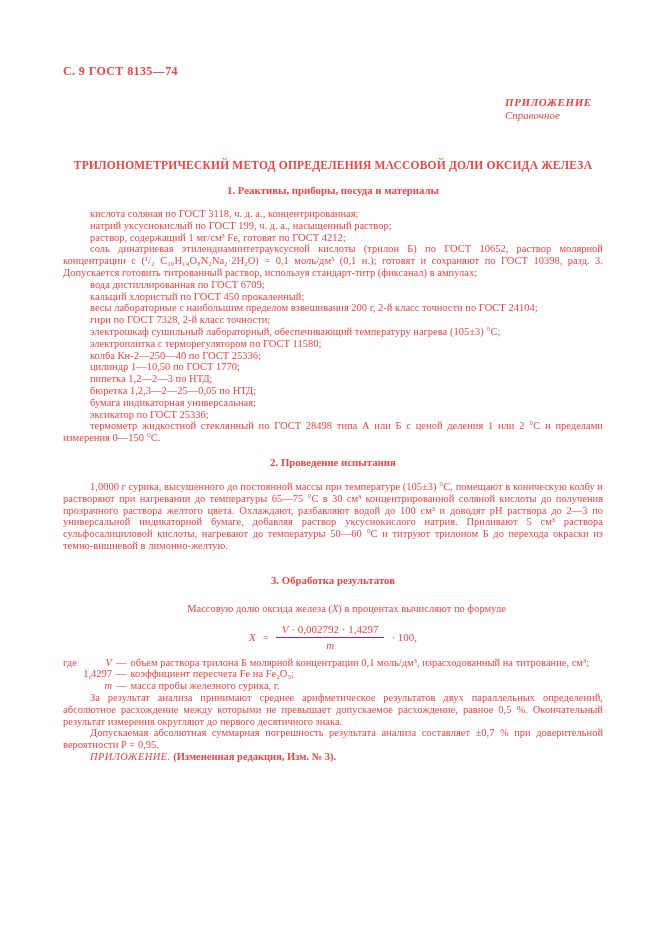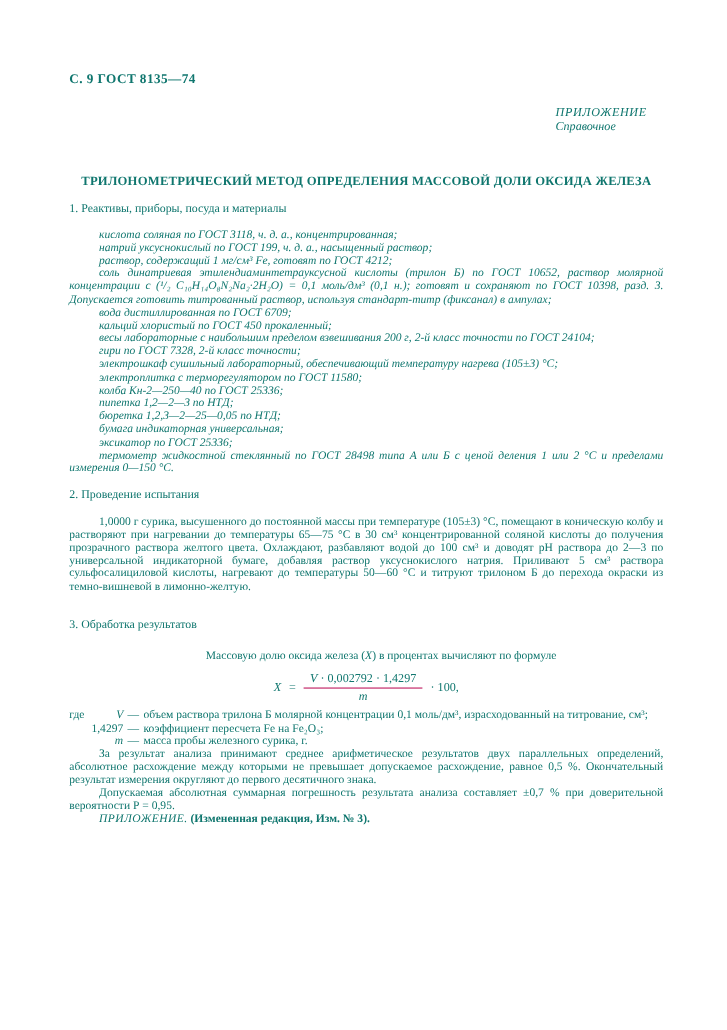--- a/index.html
+++ b/index.html
@@ -1,33 +1,33 @@
 <!DOCTYPE html>
 <html lang="ru"><head>
 <meta charset="utf-8">
 <style>
   html,body { margin:0; padding:0; background:#ffffff; }
   .page {
     position:relative; width:661px; height:936px; background:#ffffff;
     font-family:"Liberation Serif","DejaVu Serif",serif;
-    color:#0f766e; overflow:hidden;
+    color:#ef4444; overflow:hidden;
   }
   .content { position:absolute; left:63px; top:0; width:540px; }
 
   .doc-header { margin:64px 0 0; font-weight:bold; font-size:12px; letter-spacing:0.4px; }
 
   .annex { margin:17px 0 0 442px; font-style:italic; font-size:11px; line-height:13px; }
-  .annex-label { letter-spacing:0.6px; }
+  .annex-label { letter-spacing:0.6px;font-weight:bold; }
 
   .title { margin:36px 0 0; text-align:center; font-weight:bold; font-size:11.5px; line-height:14px; letter-spacing:0.2px; }
 
-  .s-heading { margin:12px 0 0; font-weight:normal; font-size:10.8px; line-height:13px; }
+  .s-heading { margin:12px 0 0; text-align:center; font-weight:bold; font-size:10.8px; line-height:13px; }
   .s3h { margin-top:22px; }
 
-  .items { margin:11px 0 0;font-style:italic; }
+  .items { margin:11px 0 0; }
   .items p, .body-par, .intro, .where-row, .note {
     margin:0; font-size:10.5px; line-height:11.8px; text-align:justify;
   }
   .items p { text-indent:27px; }
 
   .proc { margin-top:12px; text-indent:27px; }
 
   .intro { margin-top:16px; text-indent:27px; text-align:center; }
   .var { font-style:italic; }
 
@@ -68,20 +68,21 @@
       <p>натрий уксуснокислый по ГОСТ 199, ч. д. а., насыщенный раствор;</p>
       <p>раствор, содержащий 1 мг/см³ Fe, готовят по ГОСТ 4212;</p>
       <p>соль динатриевая этилендиаминтетрауксусной кислоты (трилон Б) по ГОСТ 10652, раствор молярной концентрации с (¹/₂ C₁₀H₁₄O₈N₂Na₂·2H₂O) = 0,1 моль/дм³ (0,1 н.); готовят и сохраняют по ГОСТ 10398, разд. 3. Допускается готовить титрованный раствор, используя стандарт-титр (фиксанал) в ампулах;</p>
       <p>вода дистиллированная по ГОСТ 6709;</p>
       <p>кальций хлористый по ГОСТ 450 прокаленный;</p>
       <p>весы лабораторные с наибольшим пределом взвешивания 200 г, 2-й класс точности по ГОСТ 24104;</p>
       <p>гири по ГОСТ 7328, 2-й класс точности;</p>
       <p>электрошкаф сушильный лабораторный, обеспечивающий температуру нагрева (105±3) °С;</p>
       <p>электроплитка с терморегулятором по ГОСТ 11580;</p>
       <p>колба Кн-2—250—40 по ГОСТ 25336;</p>
+      <p>цилиндр 1—10,50 по ГОСТ 1770;</p>
       <p>пипетка 1,2—2—3 по НТД;</p>
       <p>бюретка 1,2,3—2—25—0,05 по НТД;</p>
       <p>бумага индикаторная универсальная;</p>
       <p>эксикатор по ГОСТ 25336;</p>
       <p>термометр жидкостной стеклянный по ГОСТ 28498 типа А или Б с ценой деления 1 или 2 °С и пределами измерения 0—150 °С.</p>
     </div>
 
     <div class="s-heading">2. Проведение испытания</div>
 
     <p class="body-par proc">1,0000 г сурика, высушенного до постоянной массы при температуре (105±3) °С, помещают в коническую колбу и растворяют при нагревании до температуры 65—75 °С в 30 см³ концентрированной соляной кислоты до получения прозрачного раствора желтого цвета. Охлаждают, разбавляют водой до 100 см³ и доводят рН раствора до 2—3 по универсальной индикаторной бумаге, добавляя раствор уксуснокислого натрия. Приливают 5 см³ раствора сульфосалициловой кислоты, нагревают до температуры 50—60 °С и титруют трилоном Б до перехода окраски из темно-вишневой в лимонно-желтую.</p>

